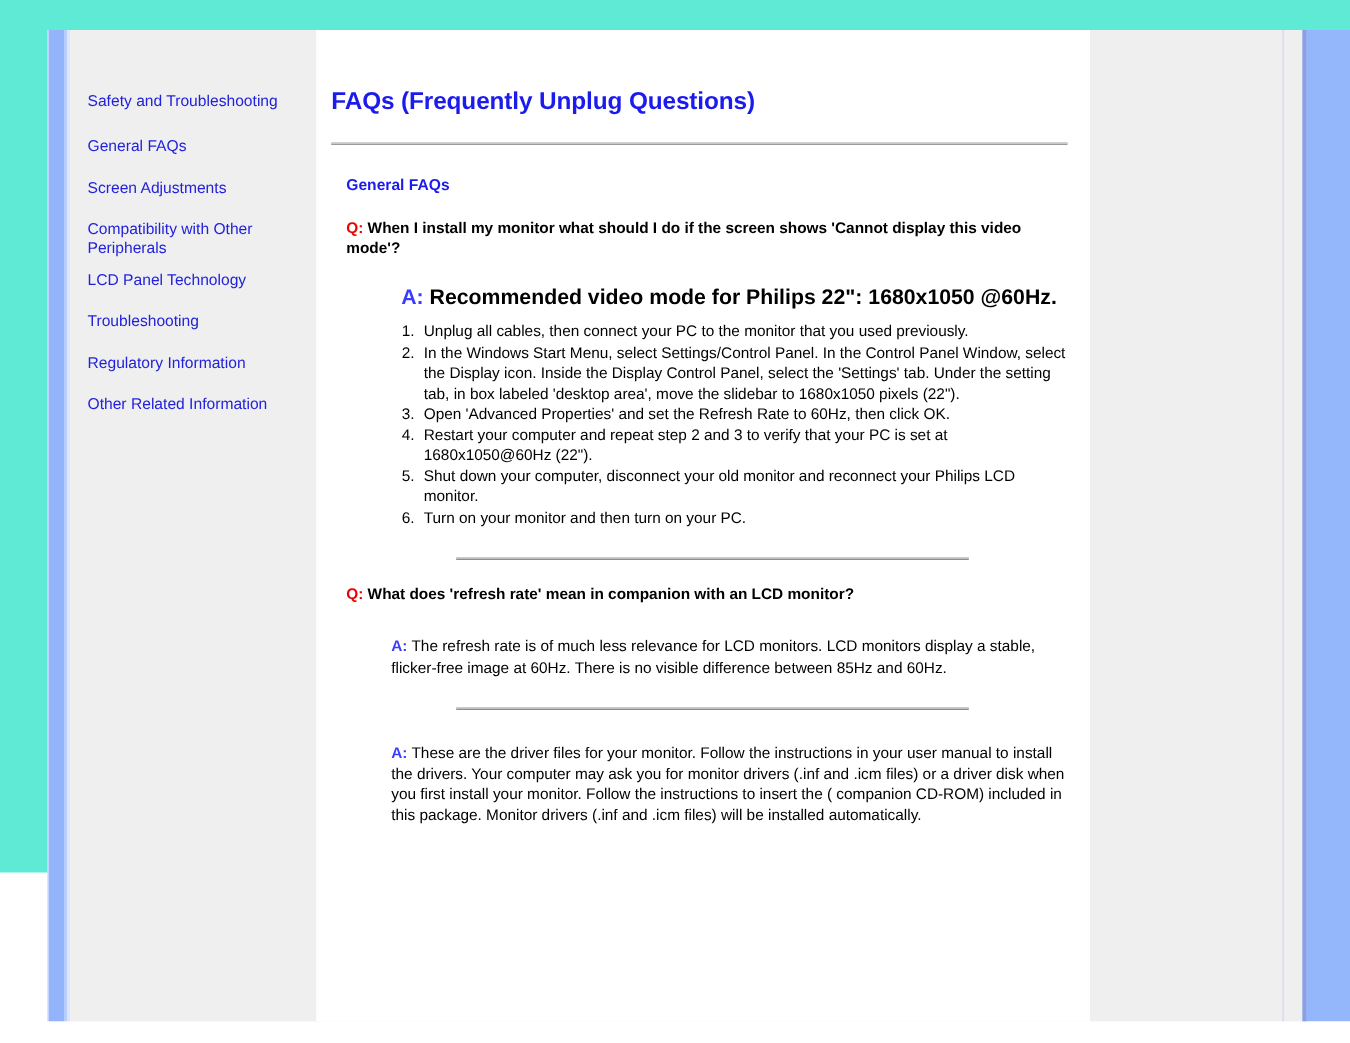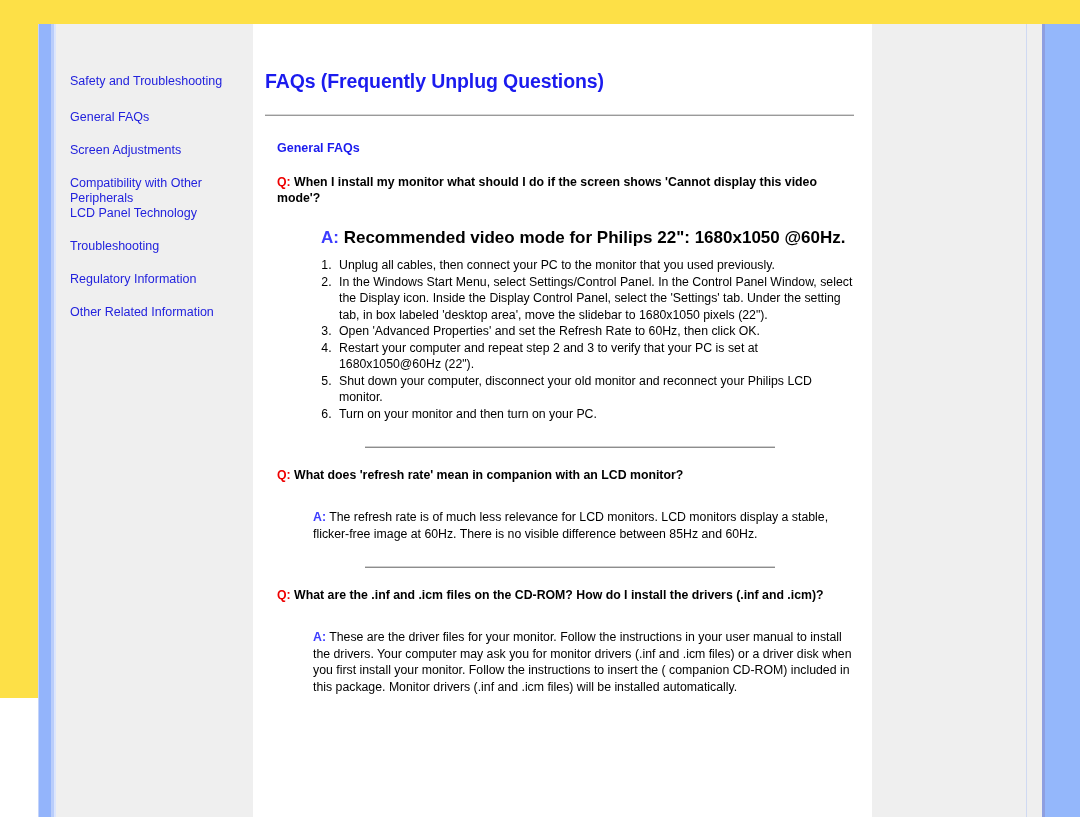--- a/index.html
+++ b/index.html
@@ -13,21 +13,21 @@
     overflow: hidden;
     font-family: "Liberation Sans", sans-serif;
     -webkit-font-smoothing: none;
   }
 
   
   .page {
     position: relative;
     width: 1080px;
     height: 698px;
-    background: #fde047;
+    background: #5eead4;
   }
 
   
   .plate {
     position: absolute;
     left: 38px;
     top: 24px;
     width: 1004px;
     height: 793px;
     background: #efefef;
@@ -86,21 +86,21 @@
   .nav-item {
     display: block;
     color: #2222dd;
     font-size: 12.5px;
     line-height: 15px;
     text-decoration: none;
     cursor: pointer;
   }
   .nav-item.gap-lg { margin-bottom: 21px; }
   .nav-item.gap-md { margin-bottom: 18px; }
-  .nav-item.gap-sm { margin-bottom: 0; }
+  .nav-item.gap-sm { margin-bottom: 11px; }
 
   
   .content {
     position: absolute;
     left: 253px;
     top: 24px;
     width: 619px;
     height: 793px;
     background: #ffffff;
     box-sizing: border-box;
@@ -254,24 +254,20 @@
 
       <p class="a-para">
         <span class="a-mark">A:</span>
         <span>The refresh rate is of much less relevance for LCD monitors. LCD monitors display a stable, flicker-free image at 60Hz. There is no visible difference between 85Hz and 60Hz.</span>
       </p>
 
       <div class="sep-rule"></div>
     </section>
 
     <section class="qa-block">
-      <p class="q-line">
-        <span class="q-mark">Q:</span>
-        <span>What are the .inf and .icm files on the CD-ROM? How do I install the drivers (.inf and .icm)?</span>
-      </p>
 
       <p class="a-para">
         <span class="a-mark">A:</span>
         <span>These are the driver files for your monitor. Follow the instructions in your user manual to install the drivers. Your computer may ask you for monitor drivers (.inf and .icm files) or a driver disk when you first install your monitor. Follow the instructions to insert the ( companion CD-ROM) included in this package. Monitor drivers (.inf and .icm files) will be installed automatically.</span>
       </p>
     </section>
 
   </main>
 </div>
 

